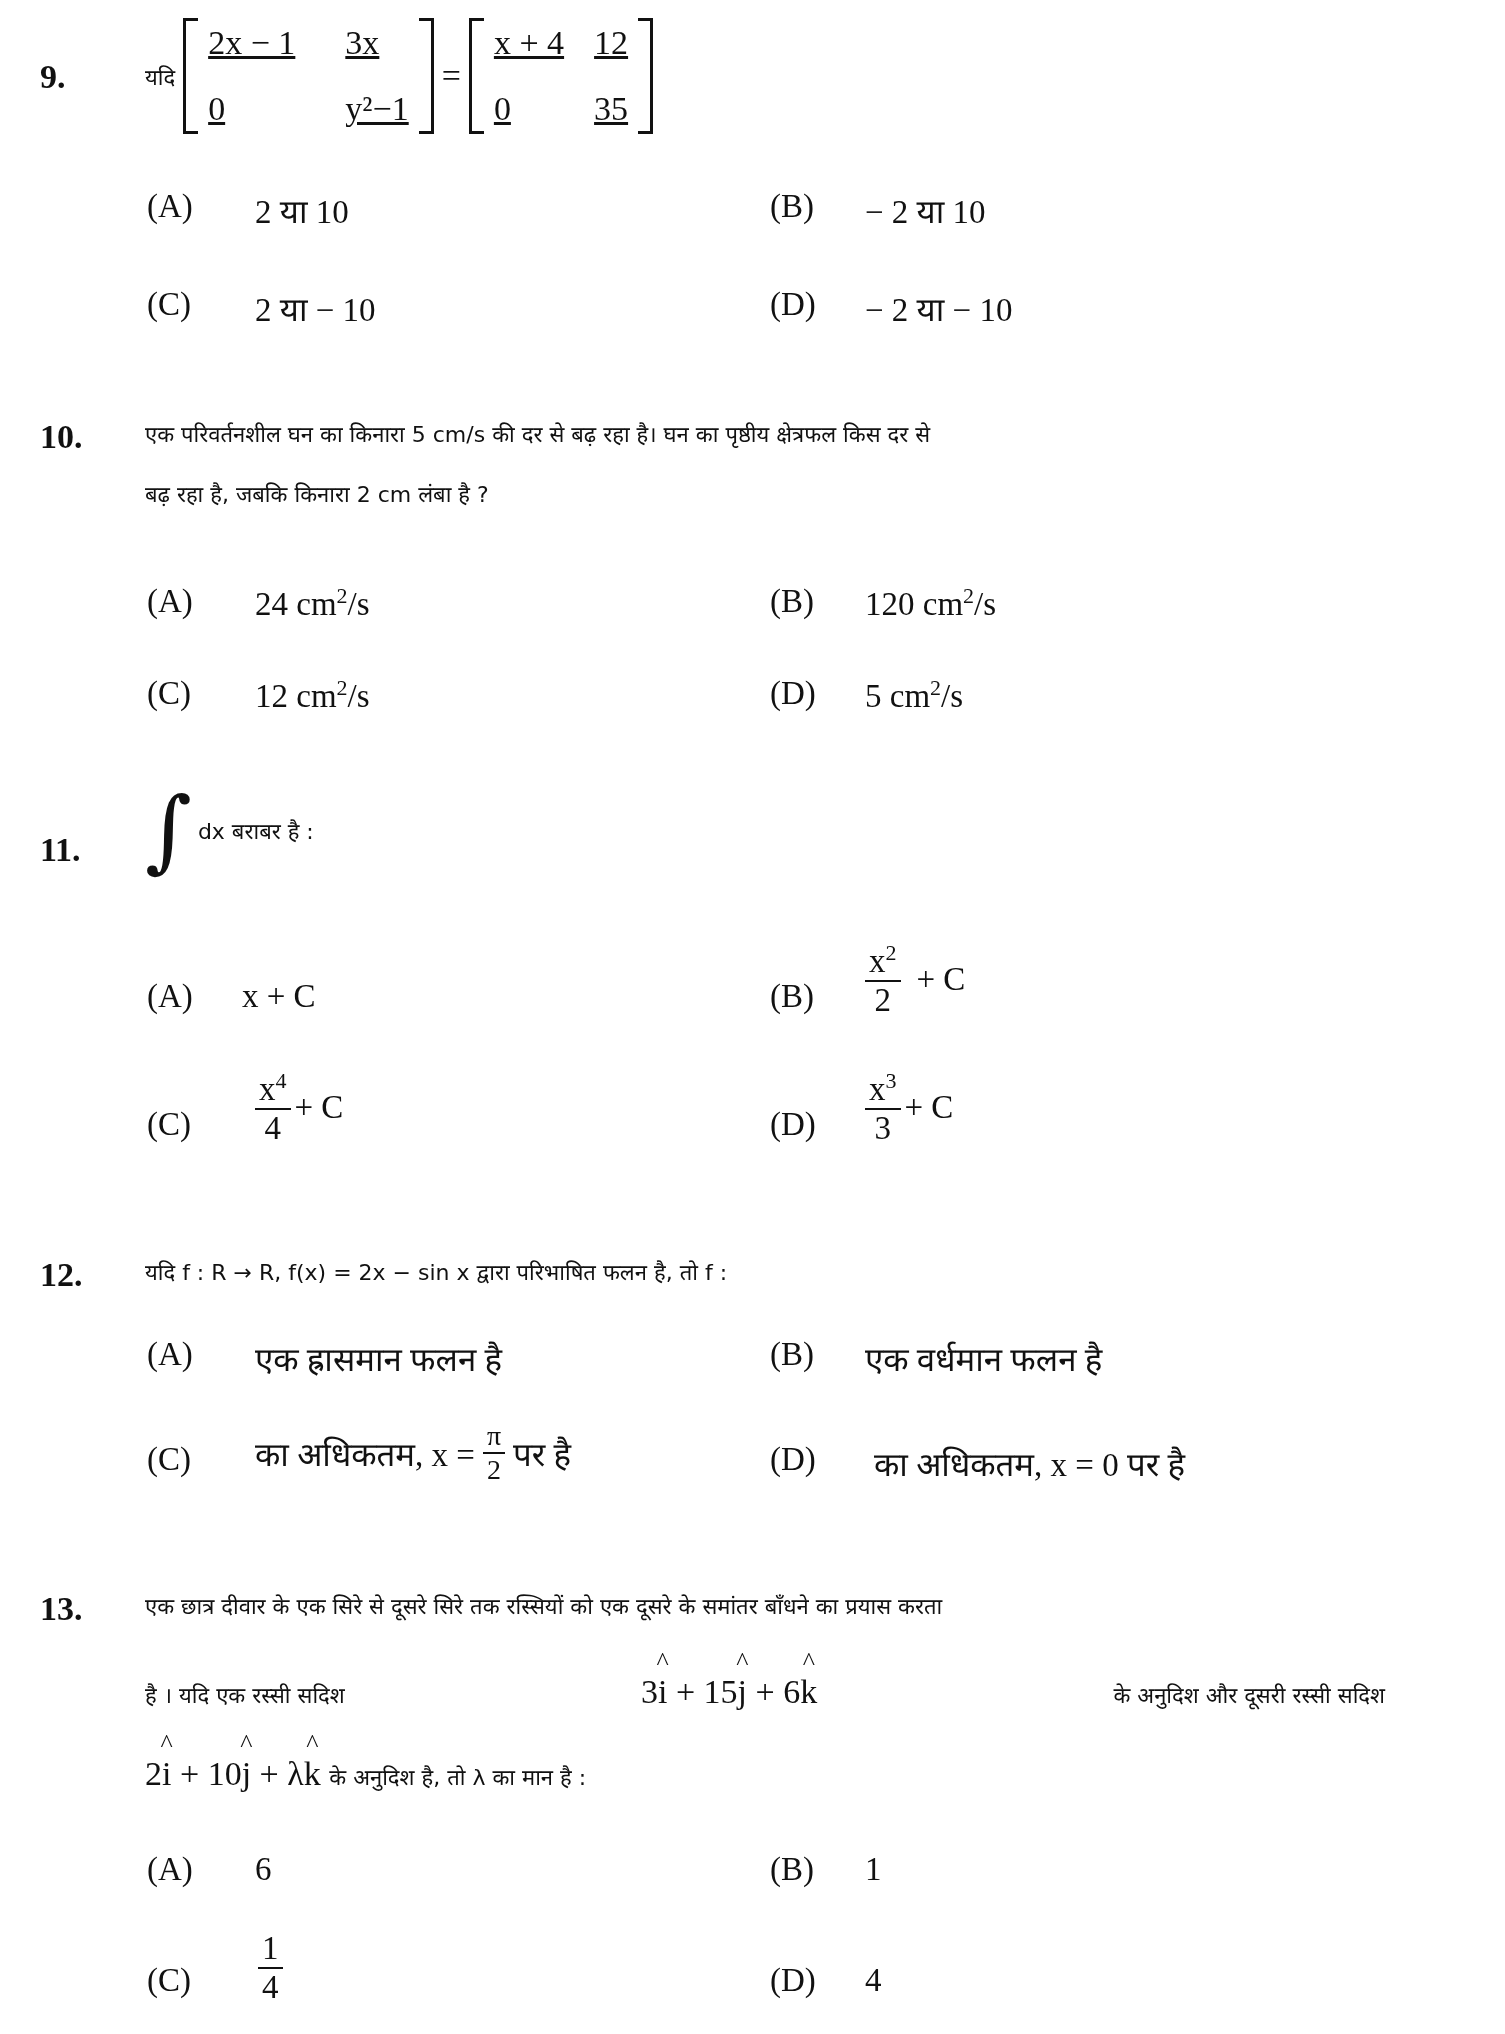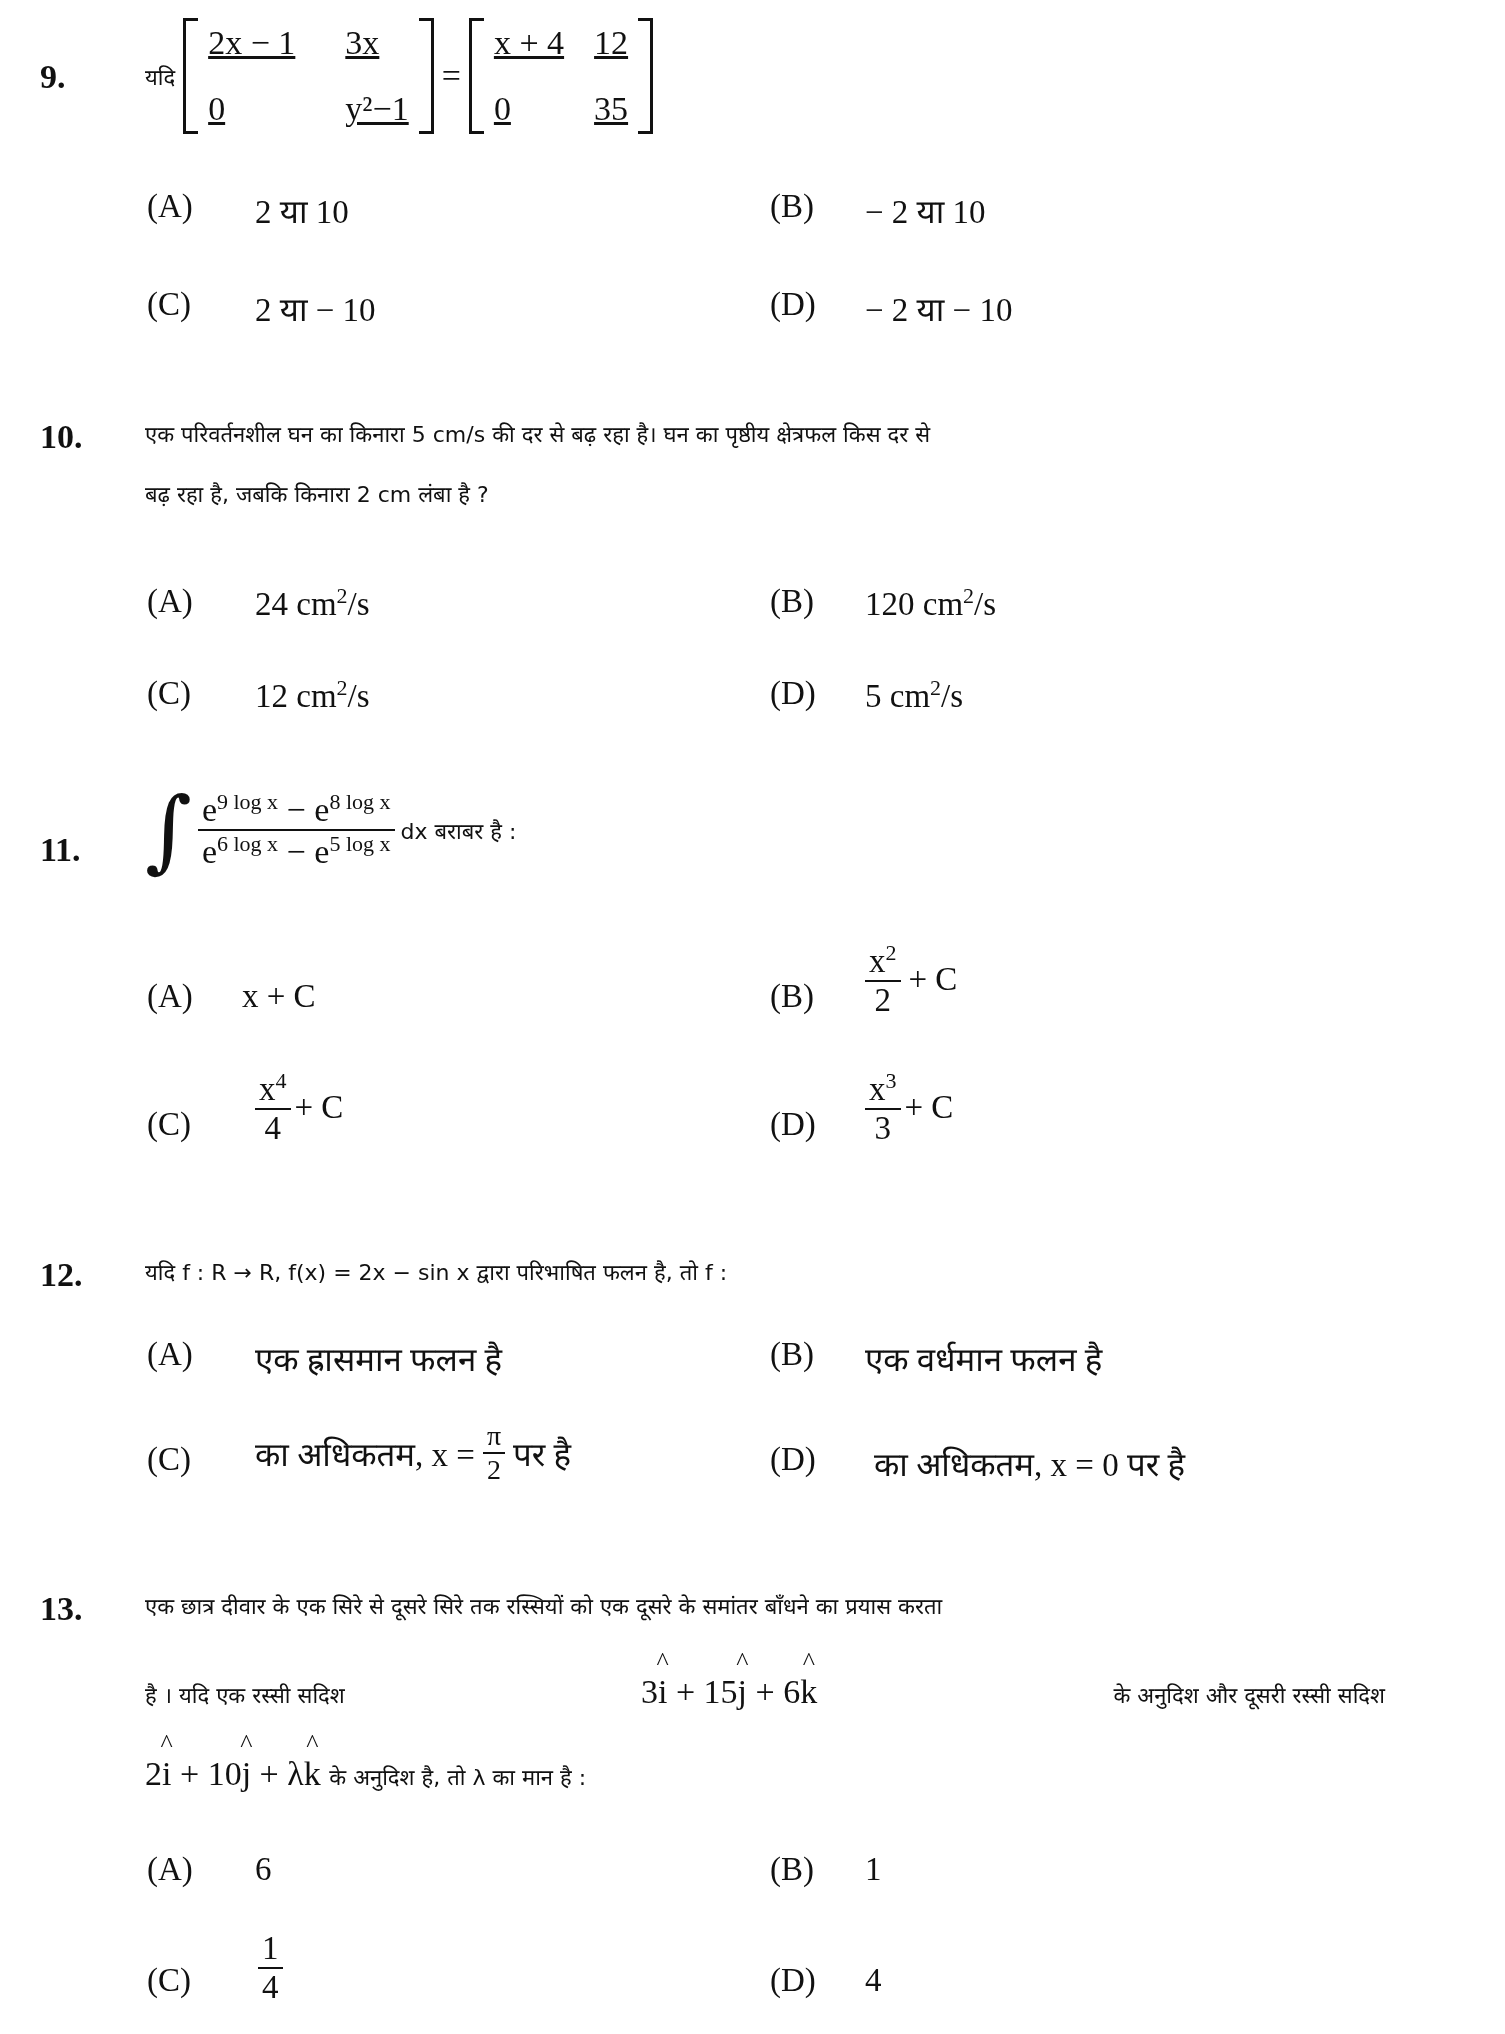--- a/index.html
+++ b/index.html
@@ -76,33 +76,28 @@
   <span class="abs lbl" style="left:147px;top:675px;">(C)</span>
   <span class="abs val" style="left:255px;top:675px;"><span>12 cm</span><sup>2</sup><span>/s</span></span>
   <span class="abs lbl" style="left:770px;top:675px;">(D)</span>
   <span class="abs val" style="left:865px;top:675px;"><span>5 cm</span><sup>2</sup><span>/s</span></span>
 </div>
 
 <div>
   <span class="abs qnum" style="left:40px;top:831px;">11.</span>
   <div class="abs txt" style="left:145px;top:785px;display:flex;align-items:center;gap:6px;">
     <span class="integral">∫</span>
-    <span class="frac">
-      <span class="num"><span>e</span><sup>9 log x</sup><span> − </span><span>e</span><sup>8 log x</sup></span>
-      <span class="bar"></span>
-      <span class="den"><span>e</span><sup>6 log x</sup><span> − </span><span>e</span><sup>5 log x</sup></span>
-    </span>
     <span class="hi">dx बराबर है :</span>
   </div>
 
   <span class="abs lbl" style="left:147px;top:978px;">(A)</span>
   <span class="abs val" style="left:242px;top:978px;">x + C</span>
 
   <span class="abs lbl" style="left:770px;top:978px;">(B)</span>
-  <span class="abs val" style="left:865px;top:940px;display:flex;align-items:center;gap:8px;justify-content:flex-end;">
+  <span class="abs val" style="left:865px;top:940px;display:flex;align-items:center;gap:16px;justify-content:flex-end;">
     <span class="frac">
         <span class="num"><span>x</span><sup>2</sup></span>
         <span class="bar"></span>
         <span class="den">2</span>
       </span>
     <span>+ C</span>
   </span>
 
   <span class="abs lbl" style="left:147px;top:1106px;">(C)</span>
   <span class="abs val" style="left:255px;top:1068px;display:flex;align-items:center;gap:4px;">

